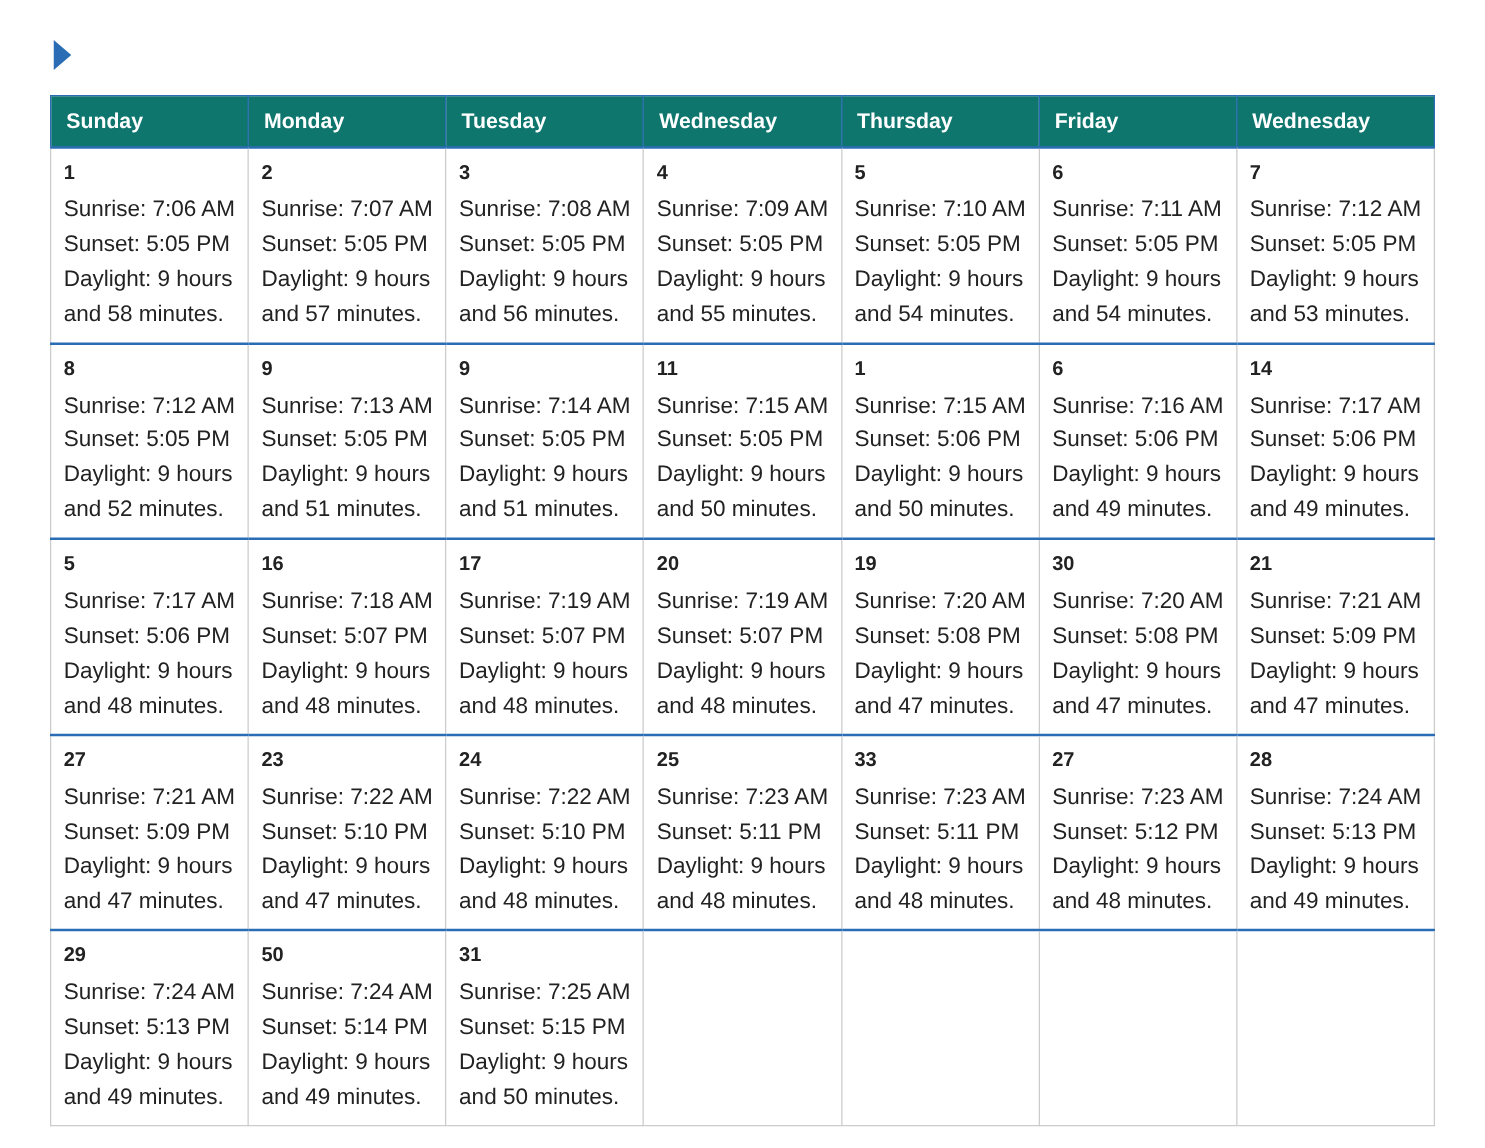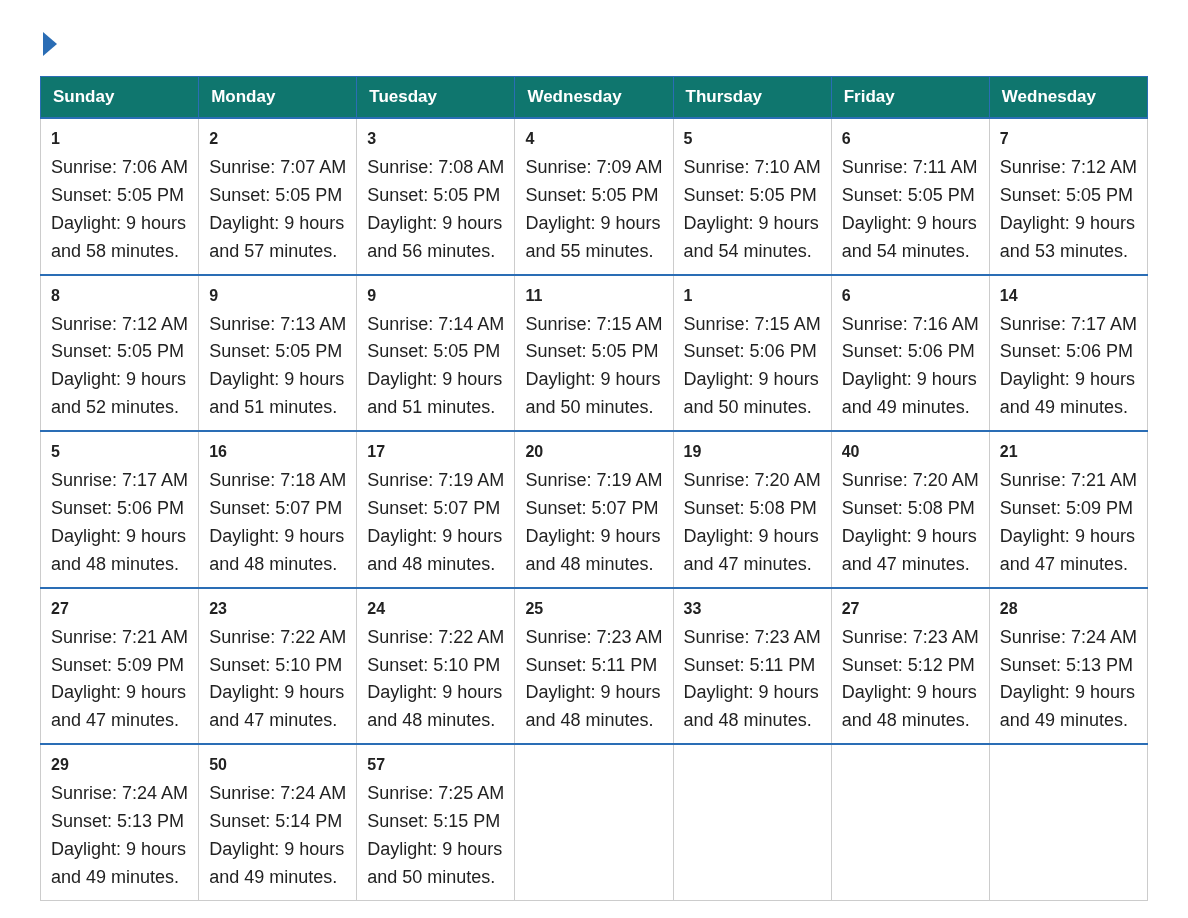--- a/index.html
+++ b/index.html
@@ -211,21 +211,21 @@
         </td>
         <td>
           <span class="day-number">20</span>
           <span class="day-info">Sunrise: 7:19 AM<br>Sunset: 5:07 PM<br>Daylight: 9 hours and 48 minutes.</span>
         </td>
         <td>
           <span class="day-number">19</span>
           <span class="day-info">Sunrise: 7:20 AM<br>Sunset: 5:08 PM<br>Daylight: 9 hours and 47 minutes.</span>
         </td>
         <td>
-          <span class="day-number">40</span>
+          <span class="day-number">30</span>
           <span class="day-info">Sunrise: 7:20 AM<br>Sunset: 5:08 PM<br>Daylight: 9 hours and 47 minutes.</span>
         </td>
         <td>
           <span class="day-number">21</span>
           <span class="day-info">Sunrise: 7:21 AM<br>Sunset: 5:09 PM<br>Daylight: 9 hours and 47 minutes.</span>
         </td>
       </tr>
       <tr>
         <td>
           <span class="day-number">27</span>
@@ -259,21 +259,21 @@
       <tr>
         <td>
           <span class="day-number">29</span>
           <span class="day-info">Sunrise: 7:24 AM<br>Sunset: 5:13 PM<br>Daylight: 9 hours and 49 minutes.</span>
         </td>
         <td>
           <span class="day-number">50</span>
           <span class="day-info">Sunrise: 7:24 AM<br>Sunset: 5:14 PM<br>Daylight: 9 hours and 49 minutes.</span>
         </td>
         <td>
-          <span class="day-number">57</span>
+          <span class="day-number">31</span>
           <span class="day-info">Sunrise: 7:25 AM<br>Sunset: 5:15 PM<br>Daylight: 9 hours and 50 minutes.</span>
         </td>
         <td class="empty-cell"></td>
         <td class="empty-cell"></td>
         <td class="empty-cell"></td>
         <td class="empty-cell"></td>
       </tr>
     </tbody>
 </table>
 

